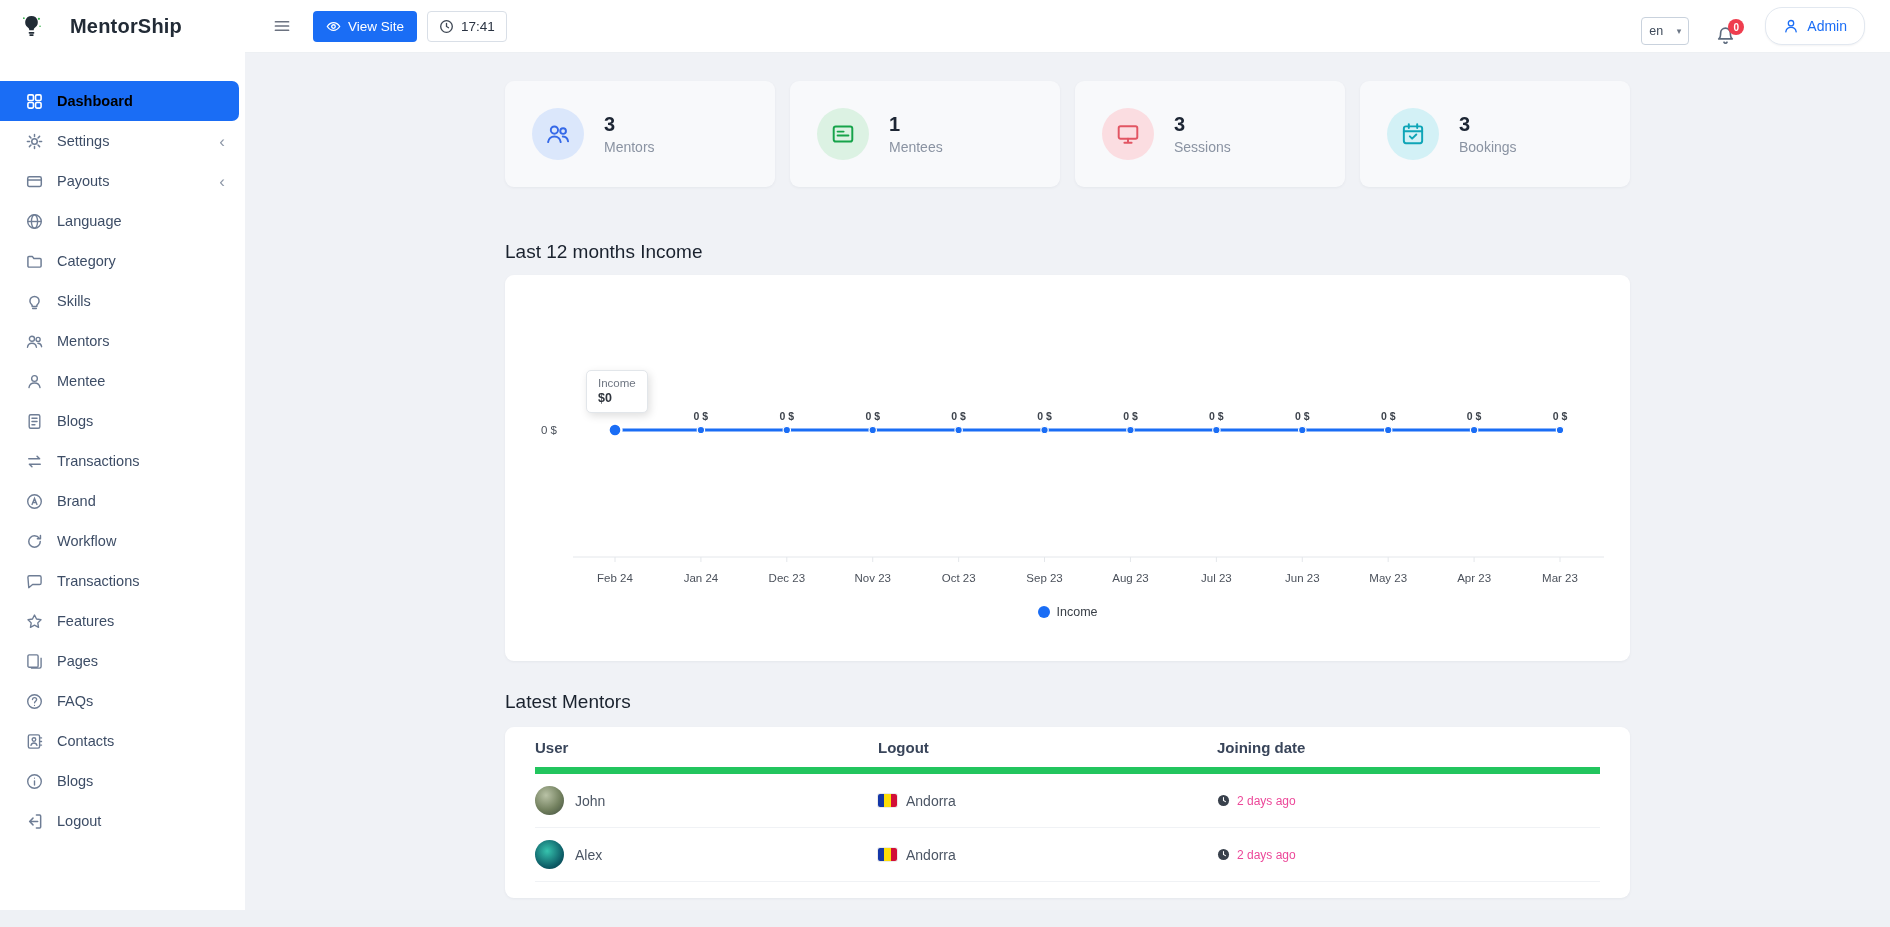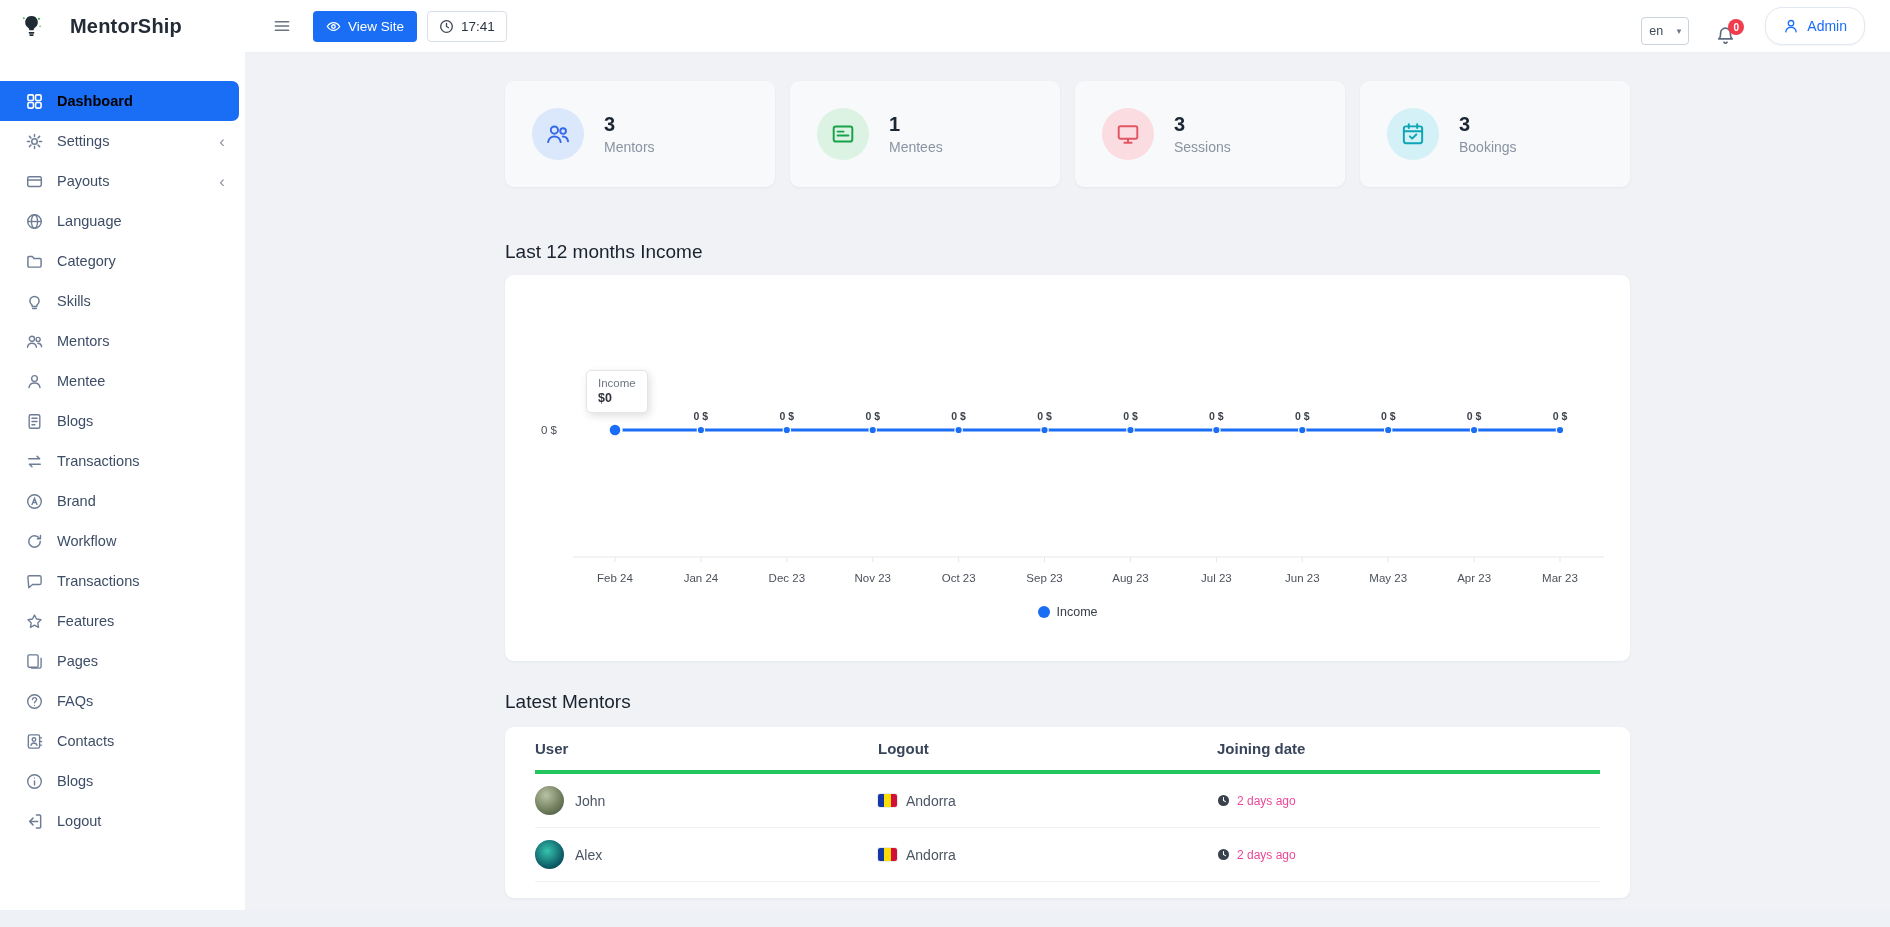--- a/index.html
+++ b/index.html
@@ -55,21 +55,21 @@
   text.dl { font-size:10.5px; font-weight:700; fill:#3e444d; stroke:#fff; stroke-width:3px; paint-order:stroke; font-family:"Liberation Sans",sans-serif; }
   .chart-tooltip { position:absolute; left:81px; top:95px; background:#fff; border:1px solid #e2e6ea; border-radius:5px; box-shadow:2px 3px 8px rgba(0,0,0,.13); padding:6px 11px 7px; z-index:2; }
   .tt-title { font-size:11.5px; color:#6f7682; margin-bottom:2px; }
   .tt-value { font-size:12.5px; font-weight:700; color:#2e343c; }
   .chart-legend { position:absolute; left:0; right:0; top:330px; display:flex; justify-content:center; align-items:center; gap:7px; cursor:pointer; }
   .legend-marker { width:12px; height:12px; border-radius:50%; background:var(--accent); }
   .legend-label { font-size:12.5px; color:#3a4048; }
 
   
   .table-card { background:#fff; border-radius:9px; box-shadow:0 1px 3px rgba(20,30,50,.05); padding:0 30px 16px; }
-  .t-head { height:47px; display:flex; align-items:center; border-bottom:4px solid #22c55e; }
+  .t-head { height:47px; display:flex; align-items:center; border-bottom:7px solid #22c55e; }
   .t-head .col { font-size:15px; font-weight:700; color:#39455a; }
   .t-row { height:54px; display:flex; align-items:center; border-bottom:1px solid #f0f2f5; }
   .col { display:flex; align-items:center; }
   .cu { width:343px; gap:11px; }
   .cc { width:339px; gap:9px; }
   .cd { flex:1; gap:7px; }
   .avatar { width:29px; height:29px; border-radius:50%; flex-shrink:0; }
   .av0 { background:radial-gradient(circle at 38% 32%, #b9c2a6, #73815f 55%, #3c4a3c); }
   .av1 { background:radial-gradient(circle at 42% 38%, #36c3ae, #0d5c66 65%, #083542); }
   .flag { width:19px; height:13px; display:flex; border-radius:2px; overflow:hidden; box-shadow:0 0 0 1px rgba(0,0,0,.08); flex-shrink:0; }

